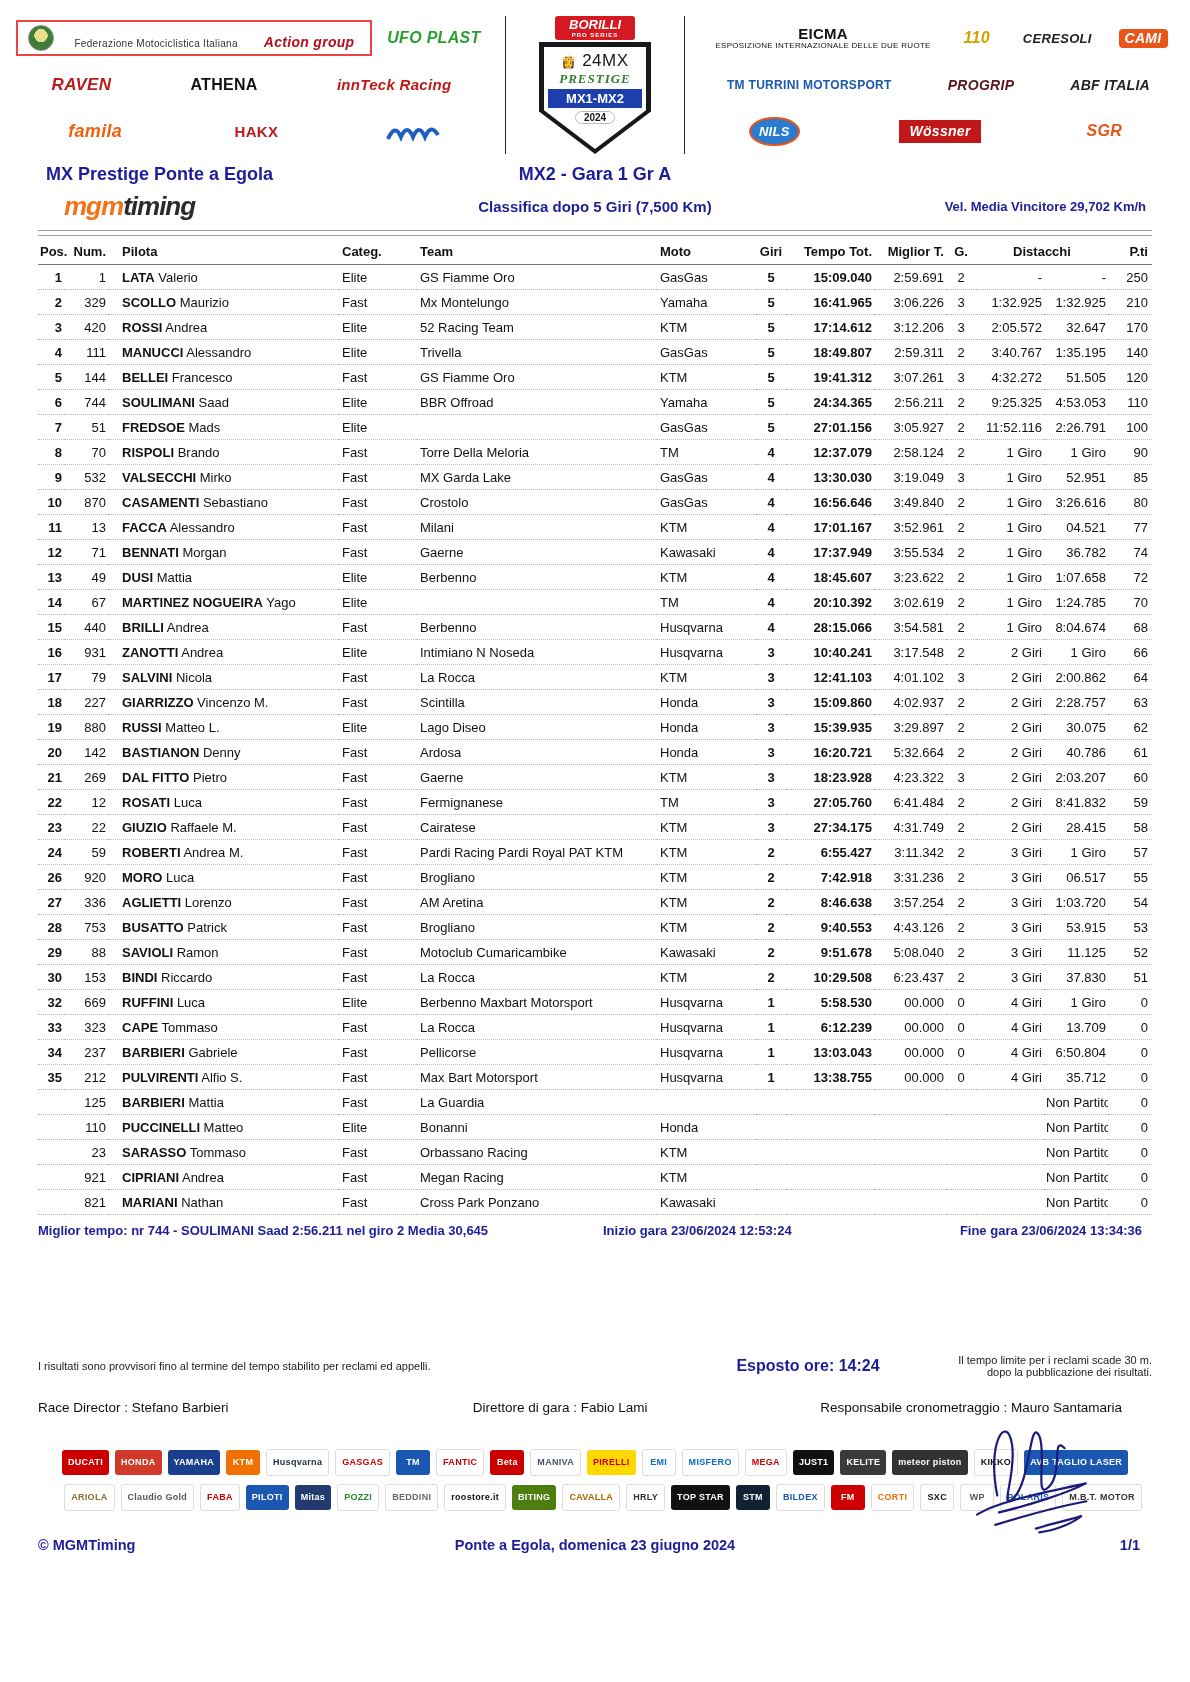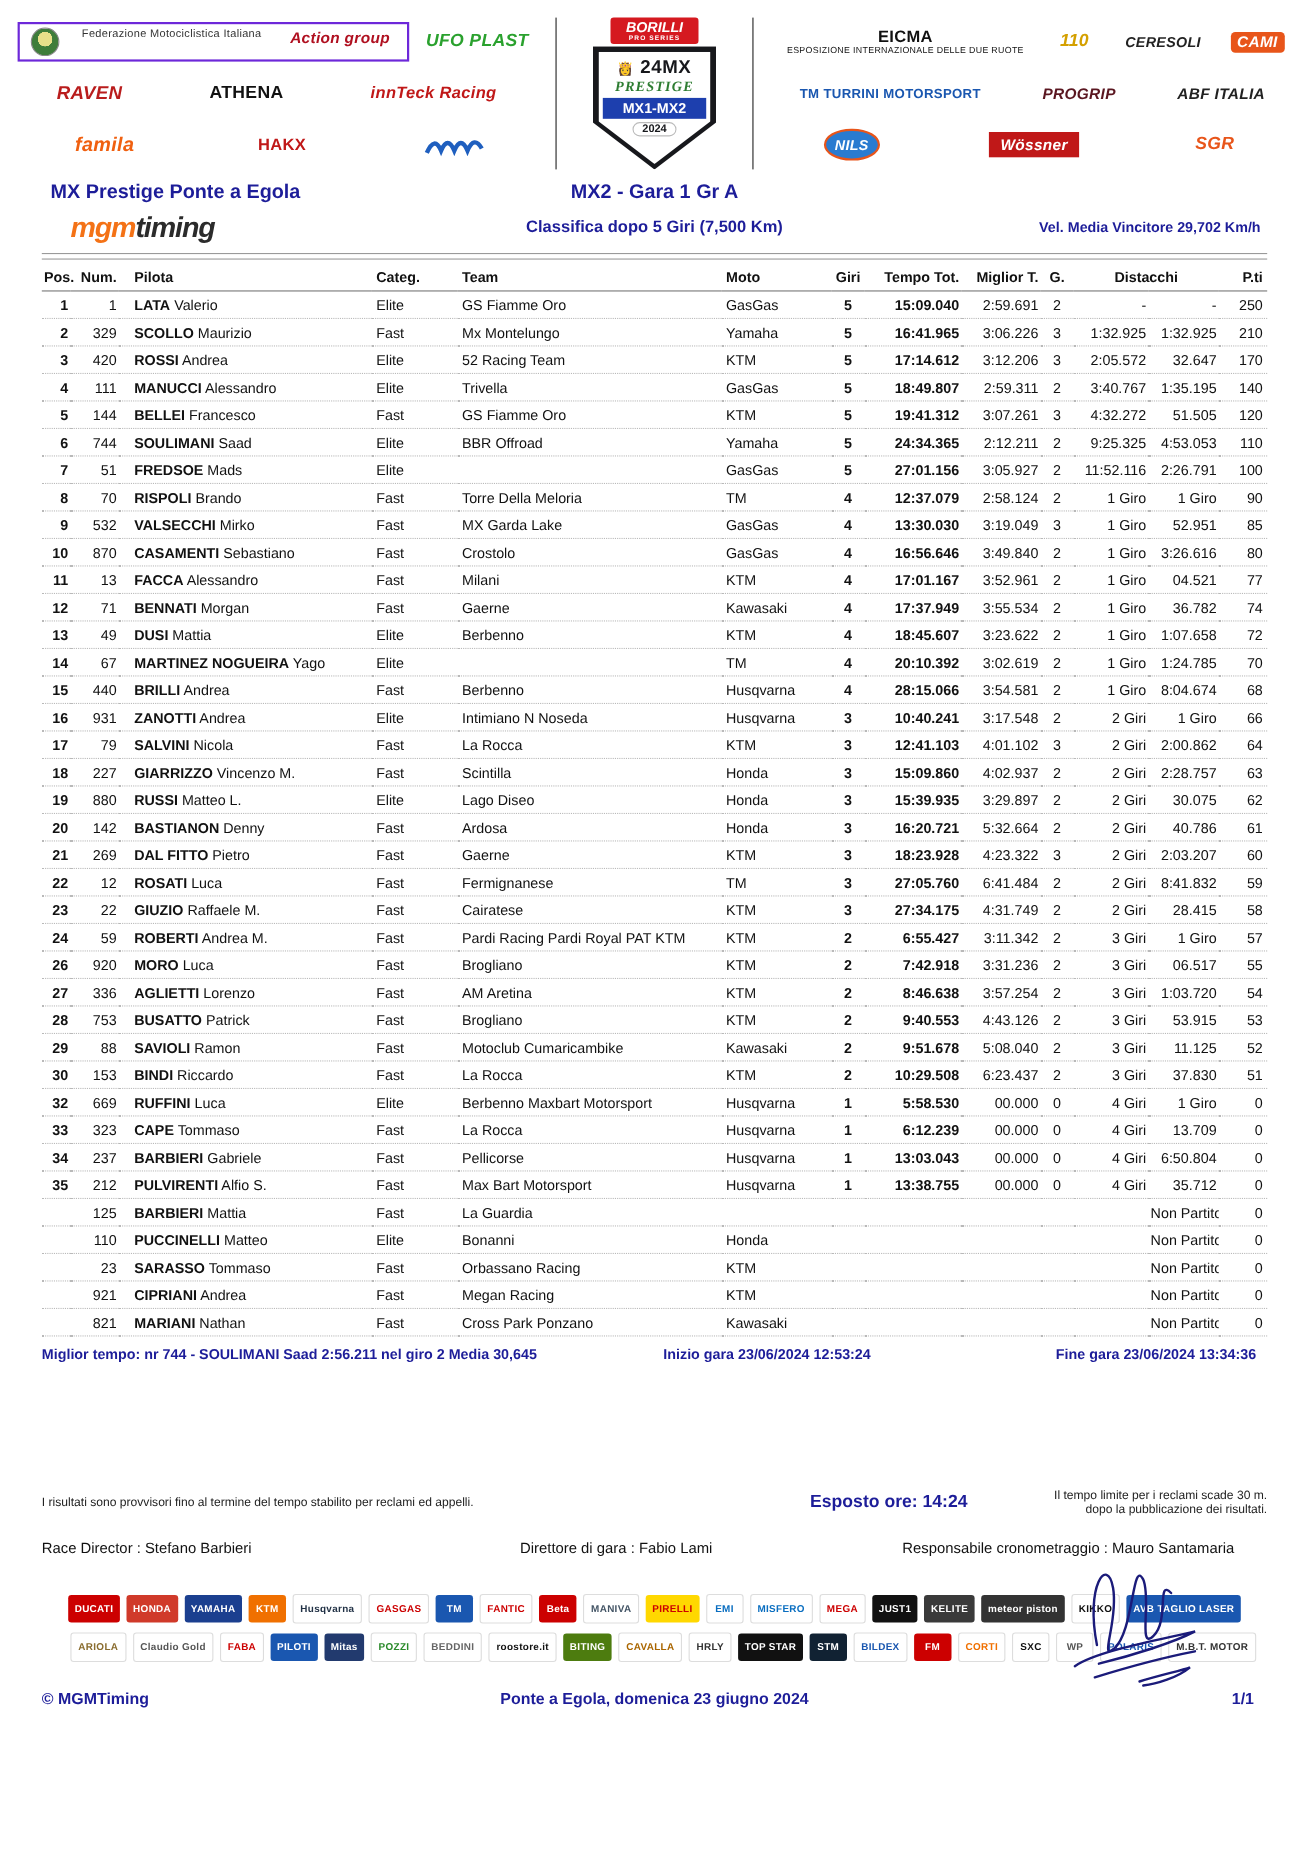--- a/index.html
+++ b/index.html
@@ -9,31 +9,31 @@
     font-family:"Liberation Sans", sans-serif; color:#111; overflow:hidden;
   }
   .content { margin:0 38px; }
 
   
   .banner { display:flex; align-items:stretch; margin:16px 12px 6px 12px; height:138px; }
   .banner .grp { flex:1; display:grid; grid-template-rows:1fr 1fr 1fr; row-gap:2px; }
   .lrow { display:flex; align-items:center; justify-content:space-around; }
   .lchip { font-weight:bold; font-size:14px; letter-spacing:.3px; text-align:center; line-height:1.05; padding:2px 6px; font-style:italic; }
   .lchip small { display:block; font-size:8px; font-weight:normal; font-style:normal; }
-  .fmi-box { display:flex; align-items:flex-start; border:2px solid #6d28d9; padding:3px 10px; gap:14px; }
+  .fmi-box { display:flex; align-items:flex-end; border:2px solid #ef4444; padding:3px 10px; gap:14px; }
   .fmi-emblem { width:26px; height:26px; border-radius:50%; background:radial-gradient(circle at 50% 40%, #e8e08a 0 35%, #3f7d3a 36% 100%); border:1px solid #888; }
   .vdiv { width:0; border-left:1.5px solid #222; margin:0 14px; }
 
   
   .shield-wrap { width:150px; display:flex; flex-direction:column; align-items:center; }
   .borilli { background:#d51920; color:#fff; font-weight:bold; font-style:italic; font-size:13px; padding:2px 14px 0; border-radius:3px; text-align:center; line-height:1; }
   .borilli small { display:block; font-size:6px; font-style:normal; letter-spacing:1px; padding:1px 0 2px; }
   .shield { width:112px; height:112px; margin-top:2px; background:#17181c; clip-path:polygon(0 0,100% 0,100% 62%,50% 100%,0 62%); display:flex; align-items:center; justify-content:center; }
   .shield-in { width:102px; height:102px; background:#fff; clip-path:polygon(0 0,100% 0,100% 62%,50% 100%,0 62%); display:flex; flex-direction:column; align-items:center; padding-top:4px; }
-  .s-24mx { font-weight:bold; font-size:17px; letter-spacing:.5px; color:#17181c; }
+  .s-24mx { font-weight:normal; font-size:17px; letter-spacing:.5px; color:#17181c; }
   .s-24mx .bull { color:#d51920; font-size:12px; }
   .s-prestige { font-family:"Liberation Serif", serif; font-weight:bold; font-style:italic; font-size:13px; color:#2e7d32; letter-spacing:1px; }
   .s-mx12 { background:#1d3fae; color:#fff; font-weight:bold; font-size:13px; width:92%; text-align:center; padding:2px 0; margin-top:2px; }
   .s-year { background:#fff; color:#17181c; font-weight:bold; font-size:10px; border:1px solid #bbb; border-radius:8px; padding:0 8px; margin-top:3px; }
 
   
   .titles { display:grid; grid-template-columns:300px 1fr 300px; align-items:baseline; margin-top:10px; }
   .event-title { color:#1d1d99; font-weight:bold; font-size:18px; padding-left:8px; }
   .race-title  { color:#1d1d99; font-weight:bold; font-size:18px; text-align:center; }
   .titles2 { display:grid; grid-template-columns:300px 1fr 300px; align-items:center; margin-top:6px; }
@@ -274,21 +274,21 @@
         </tr>
         <tr>
           <td class="ar b">6</td>
           <td class="ar">744</td>
           <td class="al c-pilota"><span class="surname">SOULIMANI</span><span> Saad</span></td>
           <td class="al c-categ">Elite</td>
           <td class="al c-team">BBR Offroad</td>
           <td class="al c-moto">Yamaha</td>
           <td class="ac b">5</td>
           <td class="ar b">24:34.365</td>
-          <td class="ar">2:12.211</td>
+          <td class="ar">2:56.211</td>
           <td class="ac">2</td>
           <td class="ar">9:25.325</td>
           <td class="ar">4:53.053</td>
           <td class="ar c-pti">110</td>
         </tr>
         <tr>
           <td class="ar b">7</td>
           <td class="ar">51</td>
           <td class="al c-pilota"><span class="surname">FREDSOE</span><span> Mads</span></td>
           <td class="al c-categ">Elite</td>

